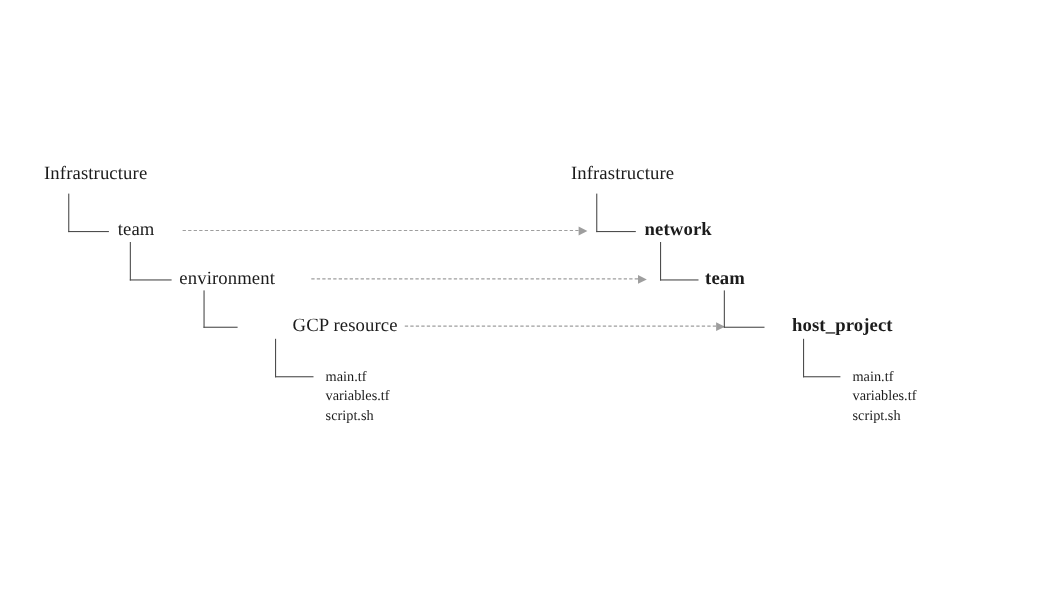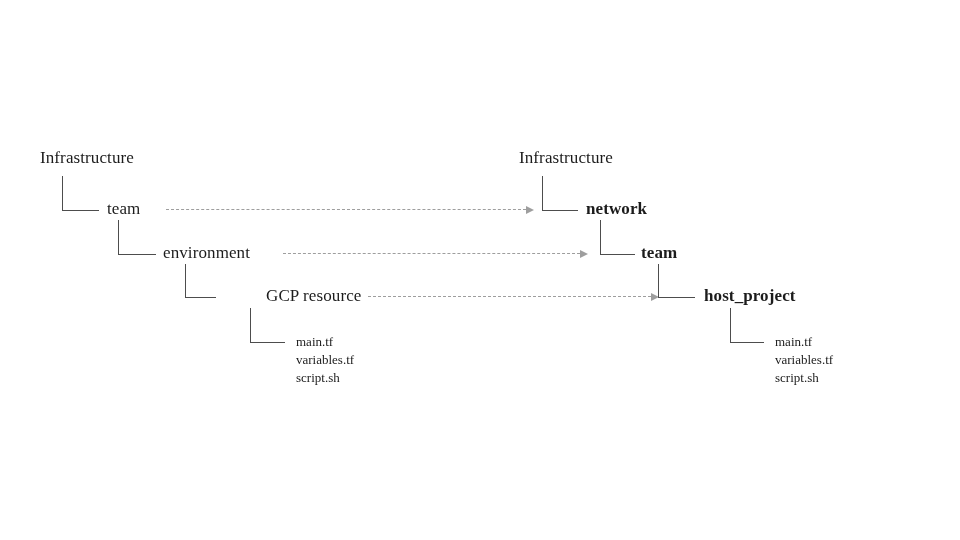--- a/index.html
+++ b/index.html
@@ -64,21 +64,21 @@
   .arr2 { left: 283px; top: 253px; width: 297px; }
   .arr3 { left: 368px; top: 296px; width: 283px; }
 
   
   .r-root  { left: 519px; top: 148px; }
   .r-elb1  { left: 542px; top: 176px; width: 35px; height: 34px; }
   .r-n1    { left: 586px; top: 199px; }
   .r-elb2  { left: 600px; top: 220px; width: 34px; height: 34px; }
   .r-n2    { left: 641px; top: 243px; }
   .r-elb3  { left: 658px; top: 264px; width: 36px; height: 33px; }
-  .r-n3    { left: 704px; top: 286px; }
+  .r-n3    { left: 720px; top: 286px; }
   .r-elb4  { left: 730px; top: 308px; width: 33px; height: 34px; }
   .r-files { left: 775px; top: 333px; }
 </style>
 </head>
 <body>
 
 <div class="canvas">
 
   <div>
     <div class="label l-root">Infrastructure</div>

